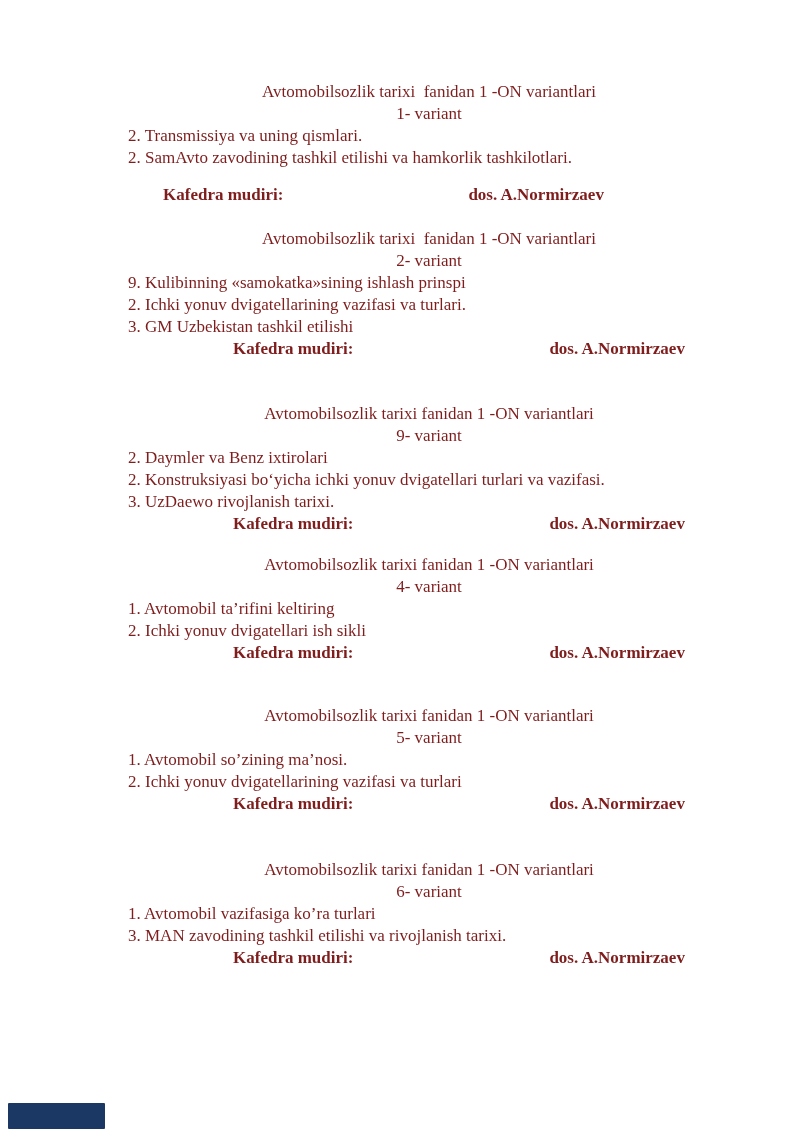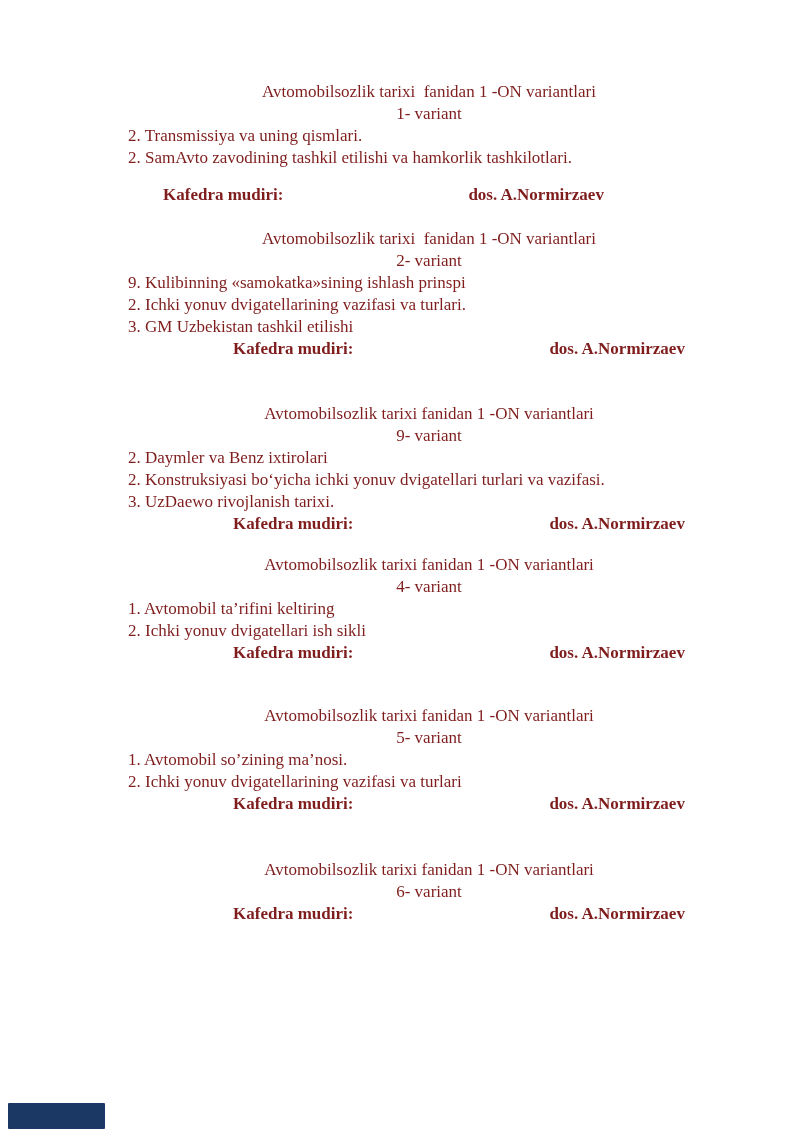--- a/index.html
+++ b/index.html
@@ -116,20 +116,22 @@
       <div class="item">2. Ichki yonuv dvigatellarining vazifasi va turlari</div>
       <div class="sig sig-indent-b">
         <span class="sig-left">Kafedra mudiri:</span>
         <span class="sig-right">dos. A.Normirzaev</span>
       </div>
     </div>
 
     <div class="sec sec-6">
       <div class="sec-title">Avtomobilsozlik tarixi fanidan 1 -ON variantlari</div>
       <div class="variant">6- variant</div>
+      <div class="item">1. Avtomobil vazifasiga ko’ra turlari</div>
+      <div class="item">3. MAN zavodining tashkil etilishi va rivojlanish tarixi.</div>
       <div class="sig sig-indent-b">
         <span class="sig-left">Kafedra mudiri:</span>
         <span class="sig-right">dos. A.Normirzaev</span>
       </div>
     </div>
 
   </div>
 
   <div class="next-page-fragment" style="background-color: rgb(27, 55, 100);"></div>
 </div>

